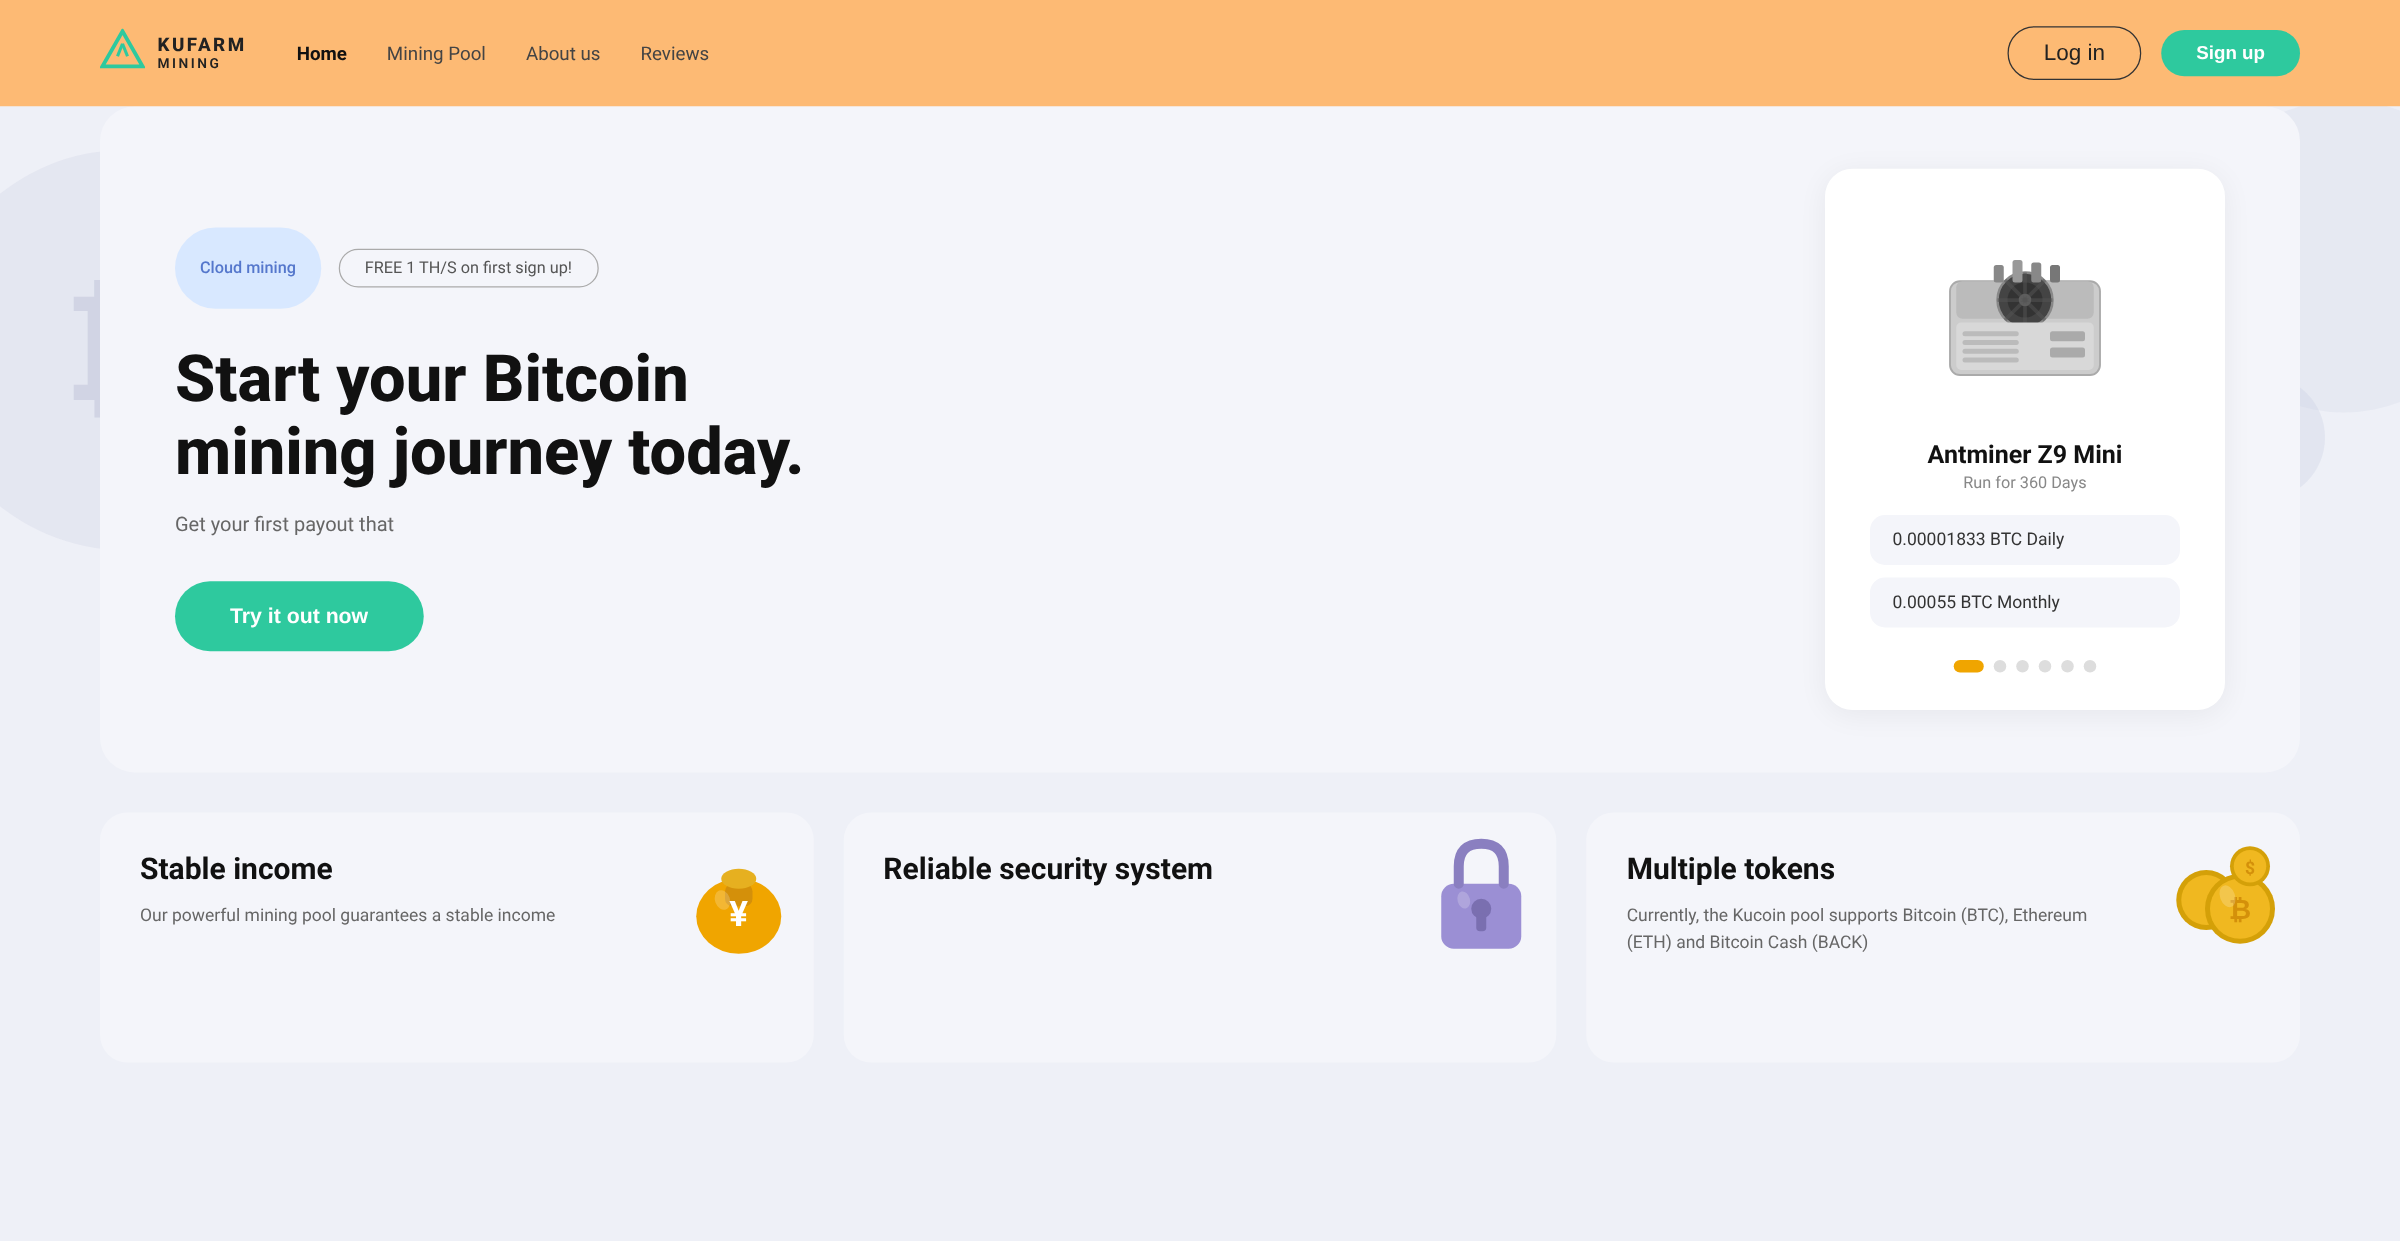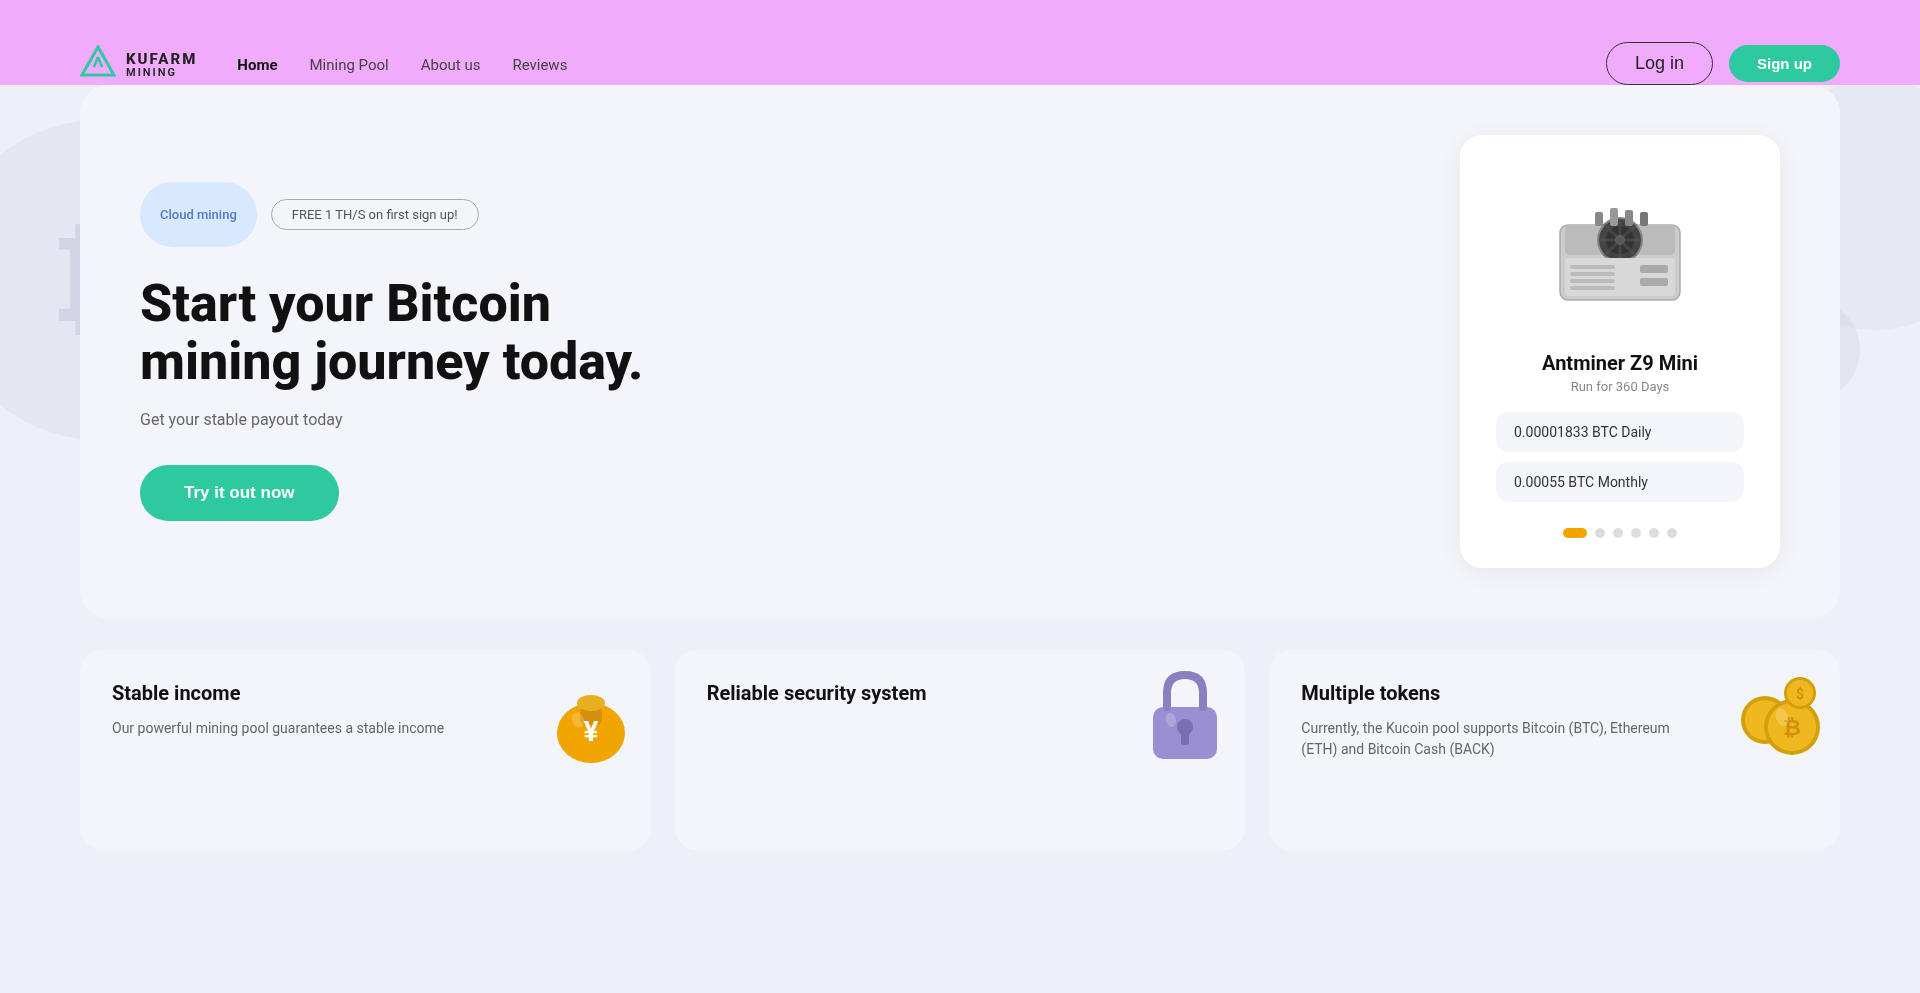--- a/index.html
+++ b/index.html
@@ -50,25 +50,25 @@
       top: 300px;
       width: 100px;
       height: 100px;
       border-radius: 50%;
       background: rgba(200,205,225,0.3);
     }
 
     
     .navbar {
       display: flex;
-      align-items: flex-end;
+      align-items: center;
       justify-content: space-between;
       padding: 0 80px;
       height: 85px;
-      background: #f0abfc;
+      background: #fdba74;
       position: relative;
       z-index: 10;
     }
     .navbar-left {
       display: flex;
       align-items: center;
       gap: 40px;
     }
     .logo {
       display: flex;
@@ -287,21 +287,21 @@
       position: absolute;
       top: 10px;
       right: 10px;
       width: 100px;
       height: 110px;
       display: flex;
       align-items: center;
       justify-content: center;
     }
     .feature-title {
-      font-size: 20px;
+      font-size: 24px;
       font-weight: 700;
       color: #111;
       margin-bottom: 12px;
       max-width: 70%;
       line-height: 1.3;
     }
     .feature-desc {
       font-size: 14px;
       color: #666;
       line-height: 1.5;
@@ -349,21 +349,21 @@
 
 <main class="main-content">
 
   <div class="hero-card">
     <div class="hero-left">
       <div class="hero-tags">
         <span class="tag-cloud">Cloud mining</span>
         <span class="tag-free">FREE 1 TH/S on first sign up!</span>
       </div>
       <h1 class="hero-title">Start your Bitcoin mining journey today.</h1>
-      <p class="hero-subtitle">Get your stable payout today</p>
+      <p class="hero-subtitle">Get your first payout that</p>
       <button class="btn-try">Try it out now</button>
     </div>
 
     <div class="product-card">
       <div class="product-image">
 
         <svg class="antminer-svg" viewBox="0 0 160 160" xmlns="http://www.w3.org/2000/svg">
 
           <rect x="20" y="55" width="120" height="75" rx="8" fill="#ccc" stroke="#aaa" stroke-width="1.5"></rect>
 

